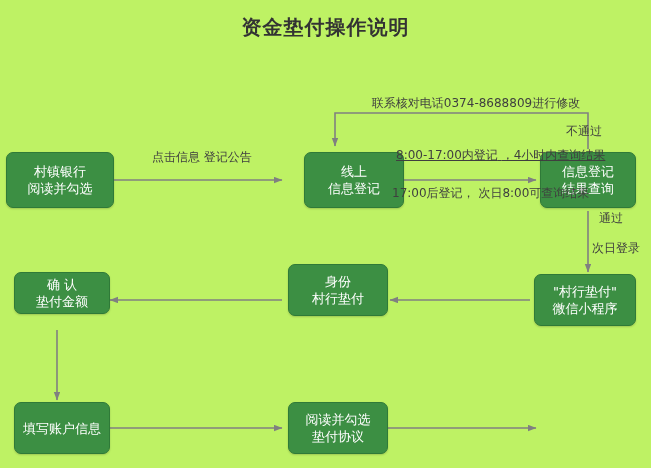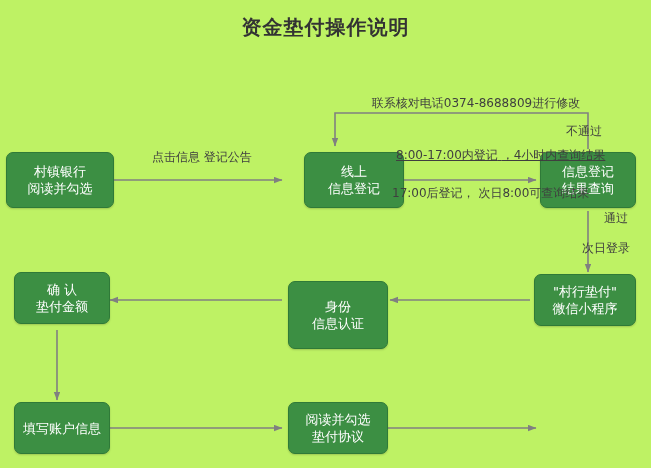--- a/index.html
+++ b/index.html
@@ -120,28 +120,28 @@
     </div>
   </div>
 
   <div class="node" style="left:534px; top:274px; width:102px; height:52px;">
     <div>
       <span class="l">"村行垫付"</span>
       <span class="l">微信小程序</span>
     </div>
   </div>
 
-  <div class="node" style="left:288px; top:281px; width:100px; height:68px;">
+  <div class="node" style="left:288px; top:264px; width:100px; height:52px;">
     <div>
       <span class="l">身份</span>
-      <span class="l">信息认证</span>
+      <span class="l">村行垫付</span>
     </div>
   </div>
 
-  <div class="node" style="left:14px; top:272px; width:96px; height:52px;">
+  <div class="node" style="left:14px; top:272px; width:96px; height:42px;">
     <div>
       <span class="l">确 认</span>
       <span class="l">垫付金额</span>
     </div>
   </div>
 
   <div class="node" style="left:288px; top:402px; width:100px; height:52px;">
     <div>
       <span class="l">阅读并勾选</span>
       <span class="l">垫付协议</span>
@@ -171,21 +171,21 @@
   </div>
 
   <div class="edge-label" style="left:360px; top:96px; width:232px;">
     <span class="l">联系核对电话0374-8688809进行修改</span>
   </div>
 
   <div class="edge-label" style="left:556px; top:124px; width:42px;margin-left:7px;">
     <span class="l">不通过</span>
   </div>
 
-  <div class="edge-label" style="left:594px; top:211px; width:34px; text-align:right;">
+  <div class="edge-label" style="left:594px; top:211px; width:34px; text-align:center;">
     <span class="l">通过</span>
   </div>
 
-  <div class="edge-label" style="left:582px; top:241px; width:58px; text-align:left;">
+  <div class="edge-label" style="left:582px; top:241px; width:58px; text-align:right;">
     <span class="l">次日登录</span>
   </div>
 
 </div>
 
 </body></html>

